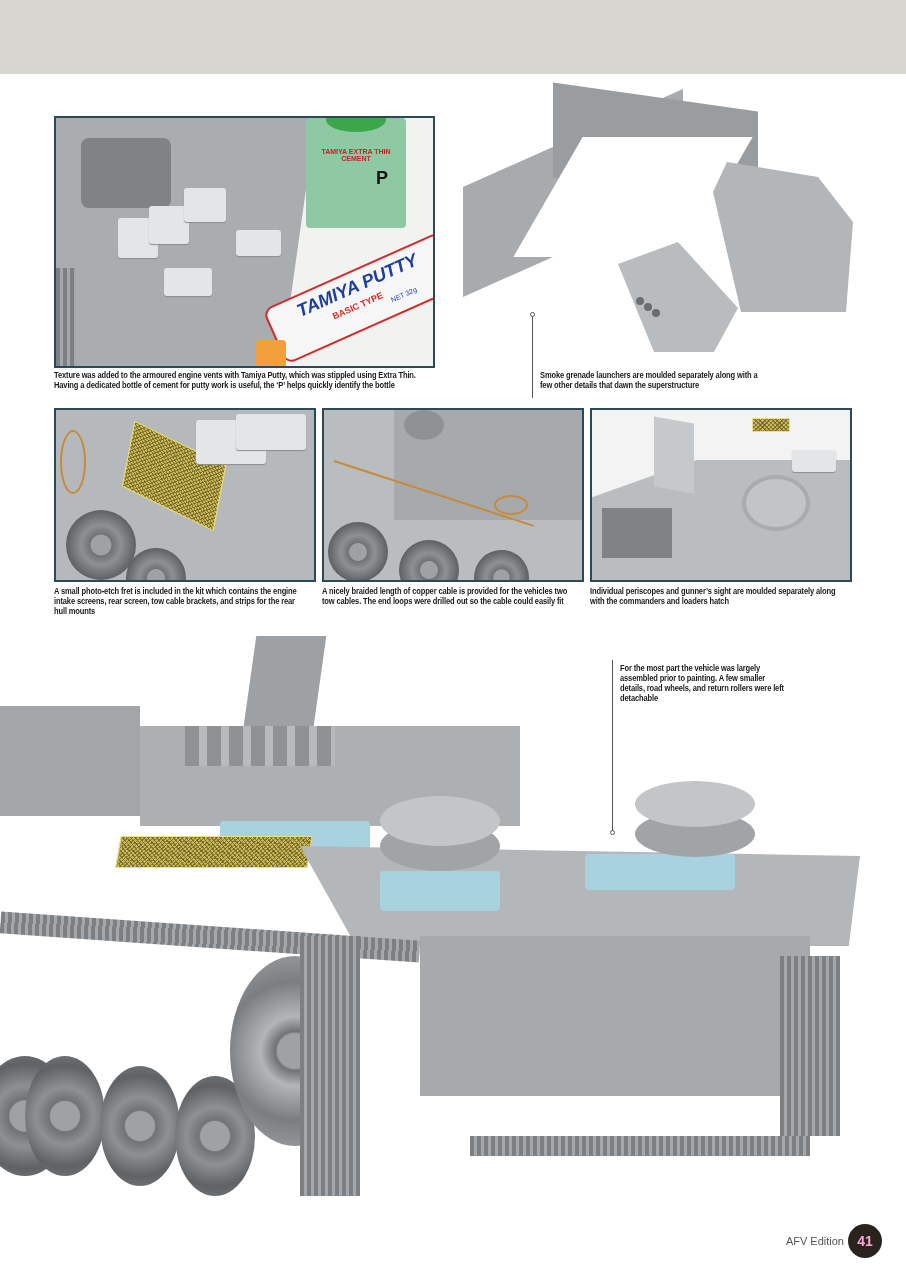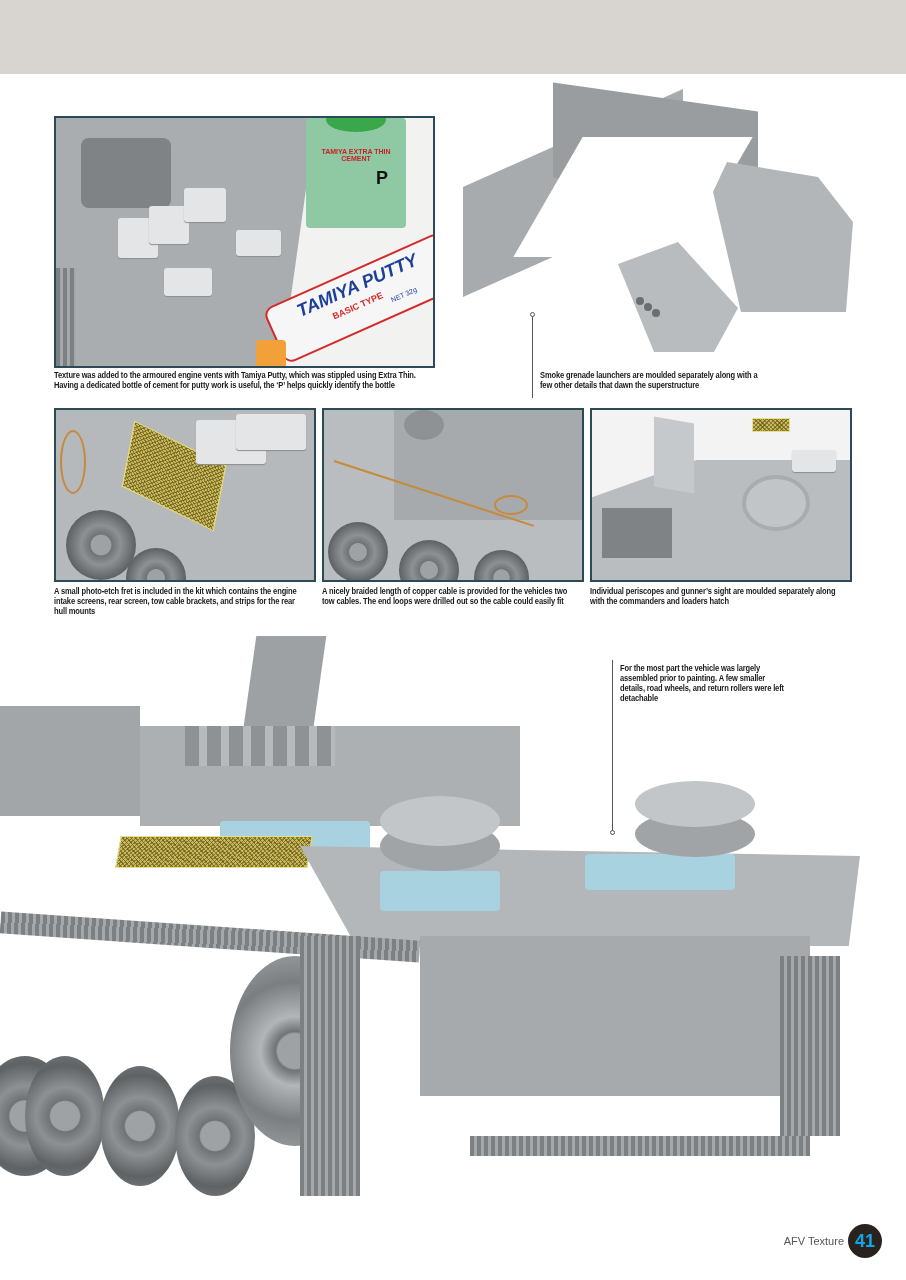--- a/index.html
+++ b/index.html
@@ -34,23 +34,23 @@
     position: absolute; width: 5px; height: 5px; border-radius: 50%;
     border: 1px solid #555; background: #fff; box-sizing: border-box;
   }
   .footer-label {
     position: absolute; right: 62px; top: 1235px;
     font-size: 11px; color: #555;
   }
   .page-badge {
     position: absolute; left: 848px; top: 1224px;
     width: 34px; height: 34px; border-radius: 50%;
-    background: #2a231d; color: #0ea5e9;
+    background: #2a231d; color: #f9a8d4;
     display: flex; align-items: center; justify-content: center;
-    font-weight: bold; font-size: 18px;
+    font-weight: bold; font-size: 14px;
   }
   
   .grey { background: #a9adb0; }
   .grey-d { background: #7f8386; }
   .panel { position: absolute; background: #e3e5e6; border-radius: 3px; box-shadow: 0 1px 1px #8a8e90; }
   .wheel { position: absolute; border-radius: 50%; background: radial-gradient(circle, #9ea2a5 20%, #6f7376 22%, #8d9194 40%, #5e6265 70%, #7d8184 100%); }
   .mesh {
     position: absolute;
     background-color: #c9b85a;
     background-image:
@@ -163,14 +163,14 @@
   <div class="wheel" style="left:175px; top:440px; width:80px; height:120px;"></div>
   <div class="wheel" style="left:230px; top:320px; width:130px; height:190px; background:radial-gradient(circle,#9ea2a5 15%,#6f7376 17%,#b2b6b9 30%,#7a7e81 60%,#a3a7aa 100%);"></div>
   <div class="track" style="left:300px; top:300px; width:60px; height:260px;"></div>
   <div class="track" style="left:780px; top:320px; width:60px; height:180px;"></div>
   <div class="track" style="left:470px; top:500px; width:340px; height:20px;"></div>
 </div>
 <div class="leader-line" style="left:612px; top:660px; height:172px;"></div>
 <div class="leader-dot" style="left:610px; top:830px;"></div>
 <div class="caption" style="left:620px; top:664px; width:180px;">For the most part the vehicle was largely assembled prior to painting. A few smaller details, road wheels, and return rollers were left detachable</div>
 
-<div class="footer-label">AFV Texture</div>
+<div class="footer-label">AFV Edition</div>
 <div class="page-badge">41</div>
 
 </body></html>

